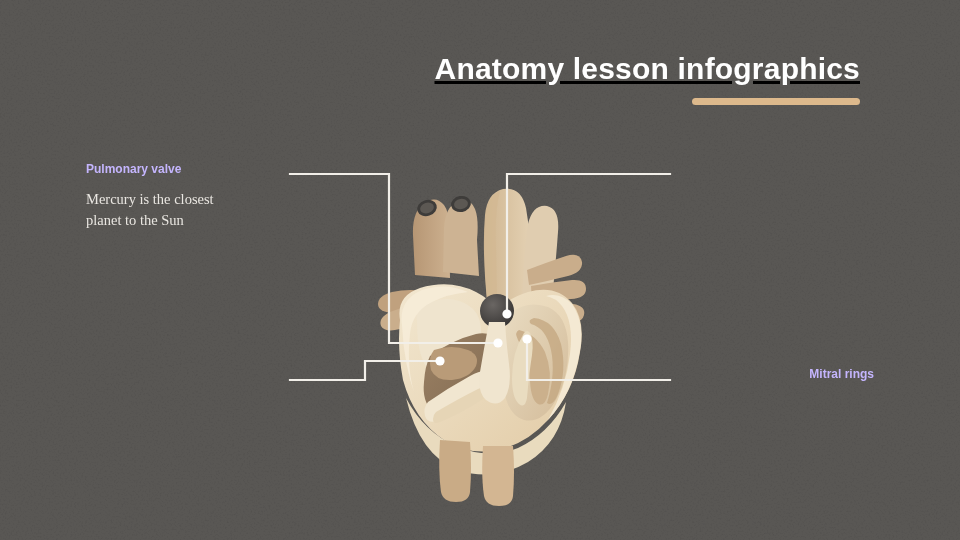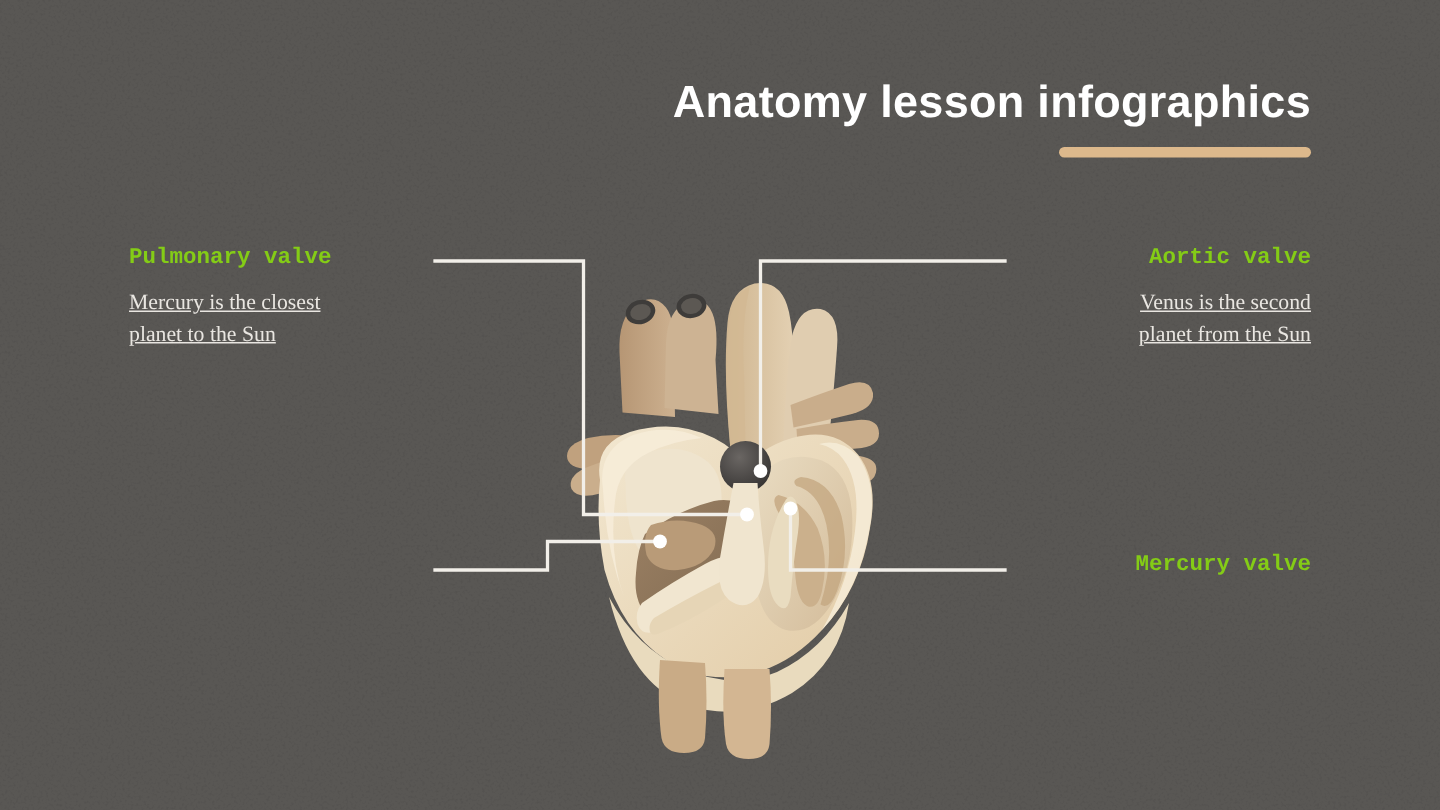--- a/index.html
+++ b/index.html
@@ -19,23 +19,24 @@
   #texture {
     position: absolute;
     inset: 0;
     pointer-events: none;
     opacity: 0.55;
   }
 
   
   #title-block {
     position: absolute;
-    right: 86px;
+    right: 100px;
     top: 52px;
     text-align: right;
+    text-decoration: underline;
   }
   #page-title {
     margin: 0;
     font-size: 30px;
     font-weight: bold;
     color: #ffffff;
     letter-spacing: 0.2px;
     line-height: 1.1;
     font-family: "Liberation Sans", sans-serif;
     white-space: nowrap;
@@ -51,35 +52,34 @@
 
   
   .callout {
     position: absolute;
     width: 260px;
   }
   .callout.left  { text-align: left; }
   .callout.right { text-align: right; }
   .callout-title {
     margin: 0;
-    font-size: 15px;
+    font-size: 12px;
     font-weight: bold;
-    color: #84cc16;
+    color: #c4b5fd;
     line-height: 1.15;
-    font-family: Liberation Mono, monospace;
+    font-family: Liberation Sans, sans-serif;
     white-space: nowrap;
   }
   .callout-body {
     margin: 12px 0 0 0;
     font-size: 14.5px;
     color: #e9e6e1;
     line-height: 1.45;
     font-family: "Liberation Serif", serif;
     white-space: pre-line;
-    text-decoration: underline;
   }
 
   #callout-pulmonary { left: 86px;  top: 163px; }
   #callout-tricuspid { left: 86px;  top: 368px; }
   #callout-aortic    { right: 86px; top: 163px; }
   #callout-mitral    { right: 86px; top: 368px; }
 
   
   #heart-svg, #connectors-svg {
     position: absolute;
@@ -255,24 +255,19 @@
     <h1 id="page-title">Anatomy lesson infographics</h1>
     <div id="title-underline"></div>
   </div>
 
   <div class="callout left" id="callout-pulmonary">
     <h2 class="callout-title">Pulmonary valve</h2>
     <p class="callout-body">Mercury is the closest
 planet to the Sun</p>
   </div>
 
-  <div class="callout right" id="callout-aortic">
-    <h2 class="callout-title">Aortic valve</h2>
-    <p class="callout-body">Venus is the second
-planet from the Sun</p>
+
+
+  <div class="callout right" id="callout-mitral">
+    <h2 class="callout-title">Mitral rings</h2>
   </div>
 
-
-  <div class="callout right" id="callout-mitral">
-    <h2 class="callout-title">Mercury valve</h2>
-  </div>
-
 </div>
 
 </body></html>

